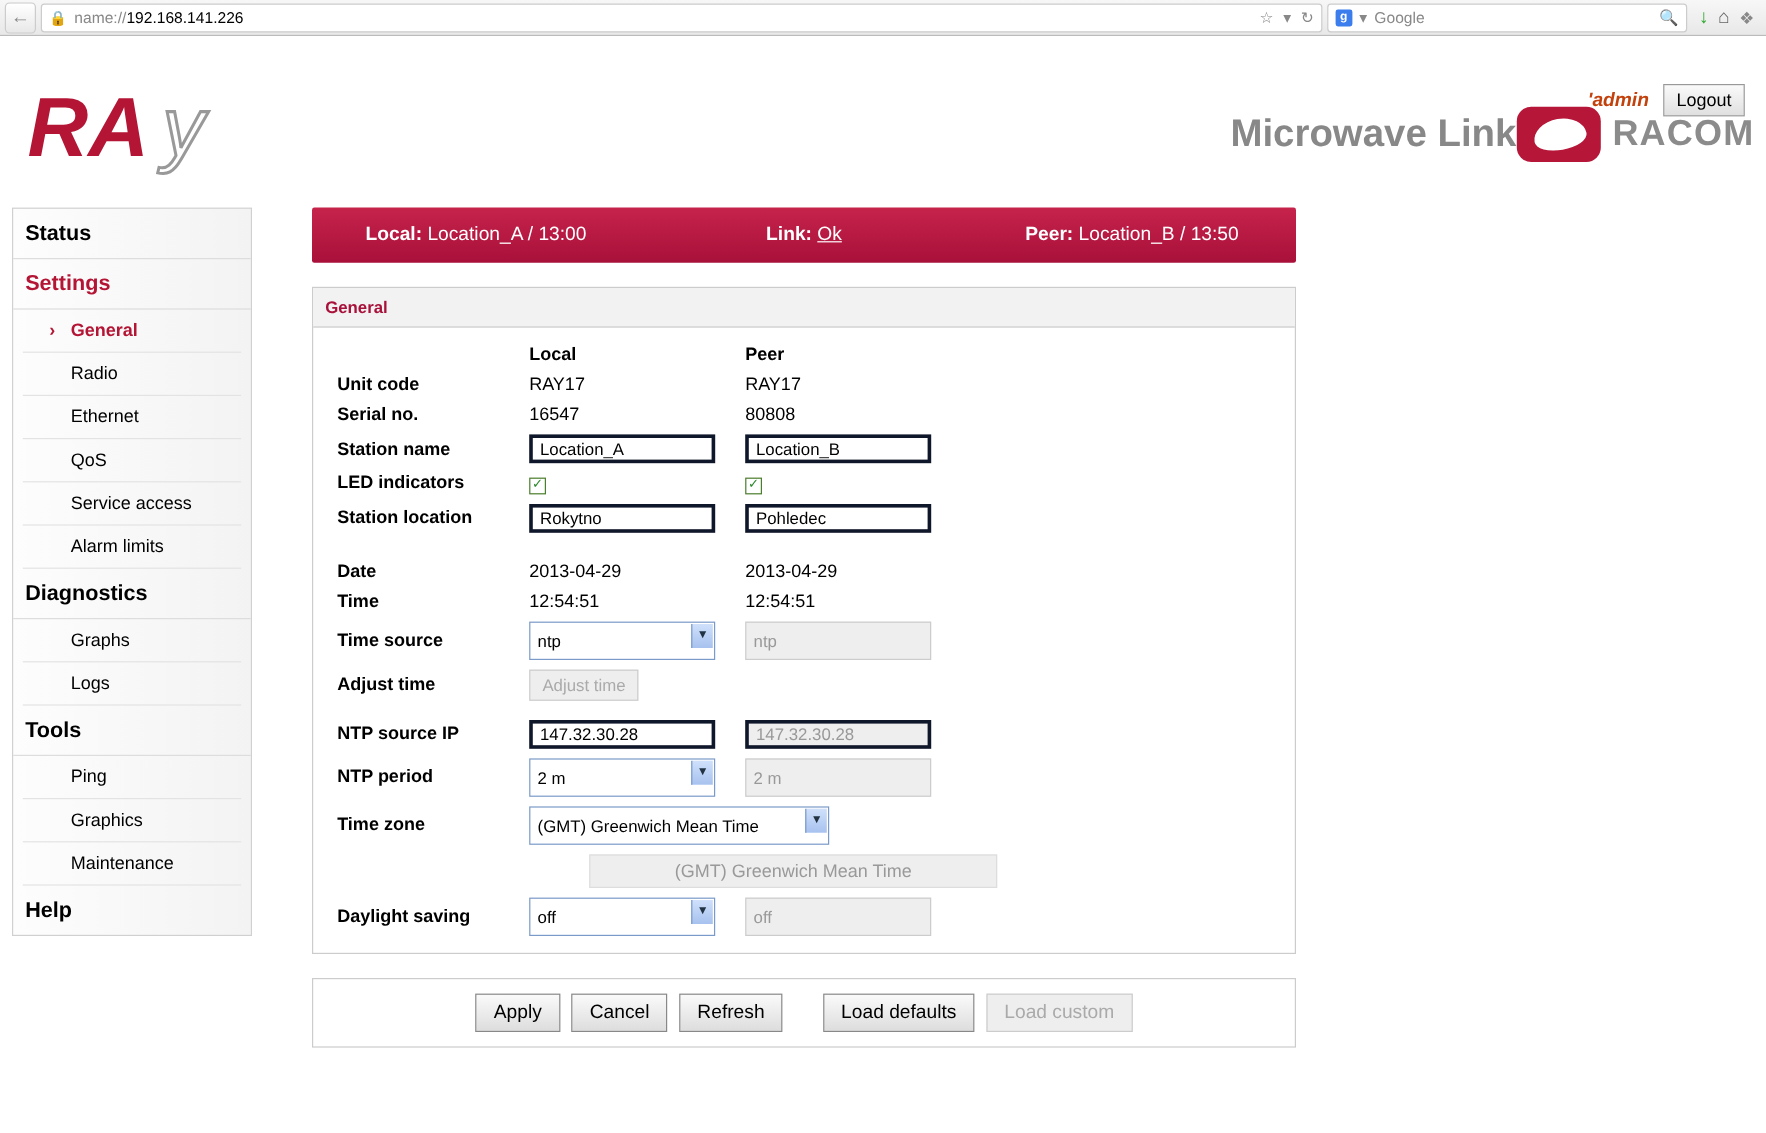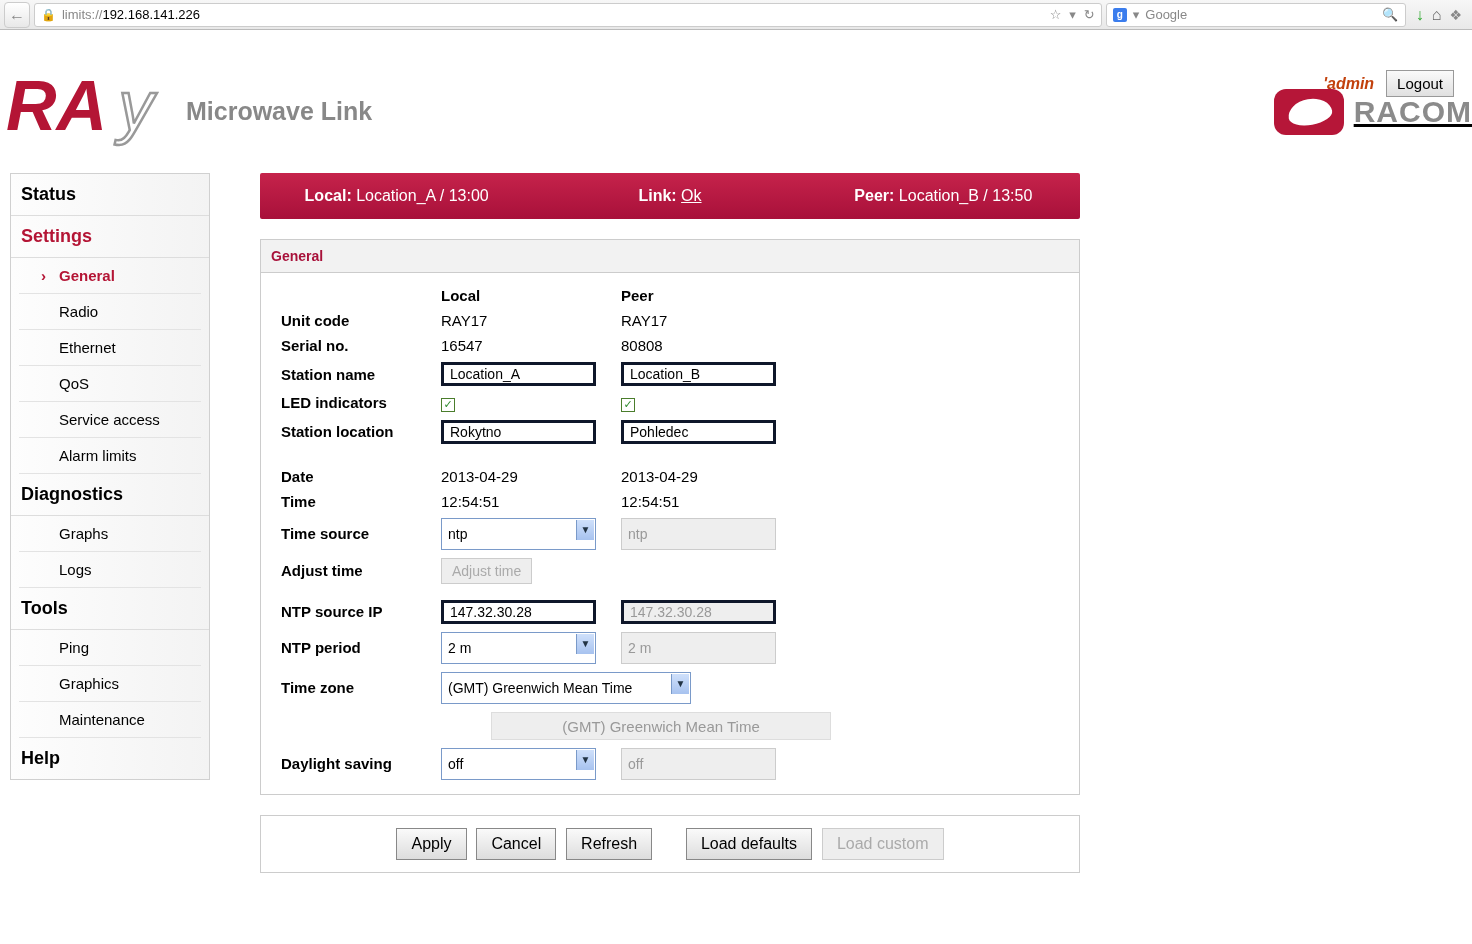--- a/index.html
+++ b/index.html
@@ -16,24 +16,24 @@
   .g-icon { width:14px; height:14px; background:#3b7ded; color:#fff; font-size:10px; text-align:center; line-height:14px; font-weight:bold; border-radius:2px;}
   .chrome-icons { display:flex; align-items:center; gap:8px; padding:0 6px; }
   .dl-arrow { color:#2faa2f; font-size:16px; }
   .home-glyph { color:#666; font-size:16px; }
   .puzzle { color:#888; font-size:14px; }
   
   .page { position:relative; }
   .topright { position:absolute; top:40px; right:18px; display:flex; align-items:center; gap:12px; }
   .topright .user { color:#c2410c; font-style:italic; font-size:16px;font-weight:bold;}
   .logout-btn { border:1px solid #999; background:linear-gradient(#fafafa,#e0e0e0); padding:4px 10px; font-size:15px; cursor:pointer; }
-  .headerrow { display:flex; align-items:center; padding:40px 0 20px 0; }
+  .headerrow { display:flex; align-items:center; padding:40px 0 20px 17px; }
   .logo-ray { margin-left:6px; }
-  .title-mw { flex:1; text-align:left; font-size:25px; font-weight:bold; color:#888; }
-  .logo-racom { display:flex; align-items:center; gap:10px;text-decoration:underline;}
+  .title-mw { flex:1; text-align:right; font-size:32px; font-weight:bold; color:#888; }
+  .logo-racom { margin-right:10px; display:flex; align-items:center; gap:10px;}
   .racom-mark { width:70px; height:46px; background:#b61638; border-radius:12px; position:relative; }
   .racom-mark::before { content:""; position:absolute; top:10px; left:14px; width:44px; height:26px; background:#fff; border-radius:50% 50% 50% 50% / 60% 60% 40% 40%; transform:rotate(-10deg);}
   .racom-text { font-size:30px; font-weight:600; color:#8b8b8b; letter-spacing:1px; }
   
   .layout { display:flex; gap:30px; padding:0 10px 20px 10px; align-items:flex-start;}
   
   .sidebar { width:200px; border:1px solid #d0d0d0; background:linear-gradient(to right,#fdfdfd,#f3f3f3); }
   .side-h1 { font-size:18px; font-weight:bold; color:#000; padding:10px 10px; border-bottom:1px solid #ddd; cursor:pointer;}
   .side-h1.active { color:#b41535; }
   .side-sub { }
@@ -69,21 +69,21 @@
   .btnbar .gap { display:inline-block; width:20px;}
   .tz-peer { display:inline-block; width:340px; height:28px; line-height:28px; background:#eee; color:#999; text-align:center; font-size:15px; border:1px solid #ddd;}
 </style>
 </head>
 <body>
 
 <div class="browser-bar">
   <div class="nav-back">←</div>
   <div class="url-box">
     <span class="lock-icon">🔒</span>
-    <span class="url-text"><span>limits://</span><span class="host">192.168.141.226</span></span>
+    <span class="url-text"><span>name://</span><span class="host">192.168.141.226</span></span>
     <span class="url-right">
       <span>☆</span>
       <span>▾</span>
       <span>↻</span>
     </span>
   </div>
   <div class="search-box">
     <span class="g-icon">g</span>
     <span>▾</span>
     <span>Google</span>

